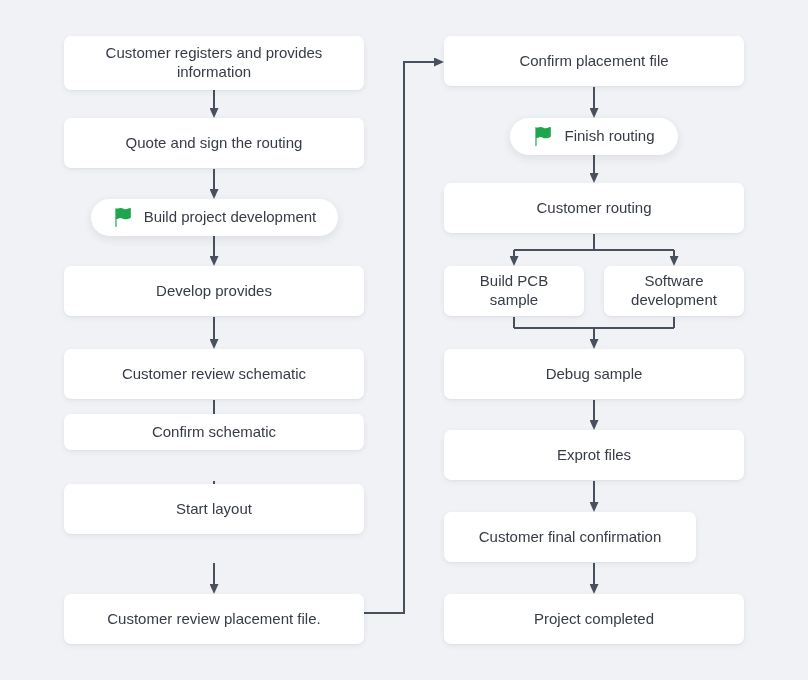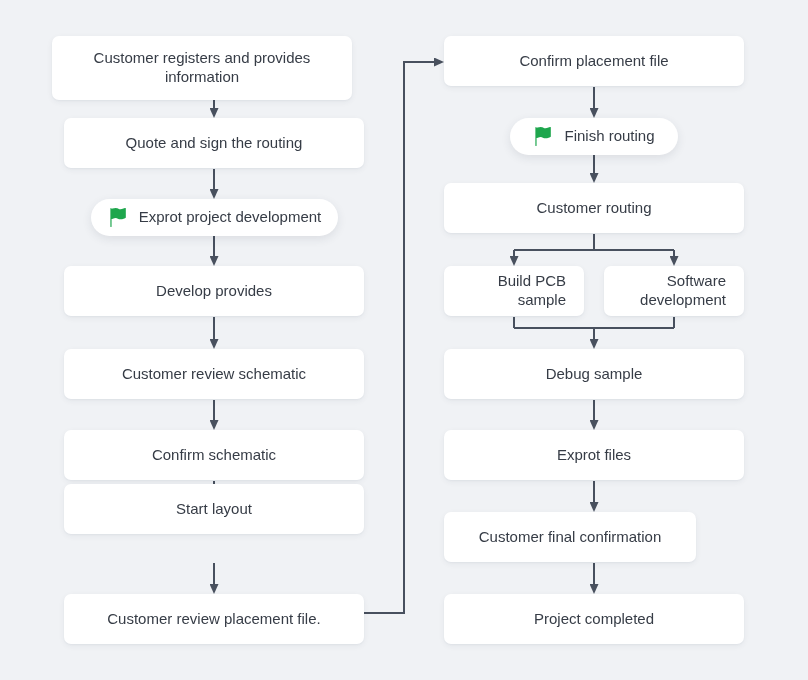--- a/index.html
+++ b/index.html
@@ -48,21 +48,20 @@
     text-align:center;
     border-radius:7px;
     box-shadow:0 2px 6px rgba(38,48,64,0.06),0 1px 2px rgba(38,48,64,0.04);
   }
   .node .label{
     display:block;
     padding:0 14px;
   }
   .node.small .label{
     padding:0 18px;
-    text-align:right;
   }
   .node.pill{
     border-radius:19px;
     gap:12px;
     box-shadow:0 3px 10px rgba(38,48,64,0.10);
   }
   .node.pill .label{
     padding:0;
   }
   .flag-icon{
@@ -109,46 +108,46 @@
 
     <path d="M514 317 V328"></path>
     <path d="M674 317 V328"></path>
     <path d="M514 328 H674"></path>
     <path d="M594 328 V344" marker-end="url(#arw)"></path>
     <path d="M594 400 V425" marker-end="url(#arw)"></path>
     <path d="M594 481 V507" marker-end="url(#arw)"></path>
     <path d="M594 563 V589" marker-end="url(#arw)"></path>
   </svg>
 
-  <div class="node" style="left:52px;top:36px;width:300px;height:64px">
+  <div class="node" style="left:64px;top:36px;width:300px;height:54px">
     <span class="label">Customer registers and provides information</span>
   </div>
 
   <div class="node" style="left:64px;top:118px;width:300px;height:50px">
     <span class="label">Quote and sign the routing</span>
   </div>
 
   <div class="node pill" style="left:91px;top:199px;width:247px;height:37px">
     <span class="flag-icon">
       <svg viewBox="0 0 16 16">
           <path d="M14.778.085A.5.5 0 0 1 15 .5V8a.5.5 0 0 1-.314.464L14.5 8l.186.464-.003.001-.006.003-.023.009a12.435 12.435 0 0 1-.397.15c-.264.095-.631.223-1.047.35-.816.252-1.879.523-2.71.523-.847 0-1.548-.28-2.158-.525l-.028-.01C7.68 8.71 7.14 8.5 6.5 8.5c-.7 0-1.638.23-2.437.477A19.626 19.626 0 0 0 3 9.342V15.5a.5.5 0 0 1-1 0V.5a.5.5 0 0 1 1 0v.282c.226-.079.496-.17.79-.26C4.606.272 5.67 0 6.5 0c.84 0 1.524.277 2.121.519l.043.018C9.286.788 9.828 1 10.5 1c.7 0 1.638-.23 2.437-.477a19.587 19.587 0 0 0 1.349-.476l.019-.007.004-.002h.001A.5.5 0 0 1 14.778.085z"></path>
         </svg>
     </span>
-    <span class="label">Exprot project development</span>
+    <span class="label">Build project development</span>
   </div>
 
   <div class="node" style="left:64px;top:266px;width:300px;height:50px">
     <span class="label">Develop provides</span>
   </div>
 
   <div class="node" style="left:64px;top:349px;width:300px;height:50px">
     <span class="label">Customer review schematic</span>
   </div>
 
-  <div class="node" style="left:64px;top:430px;width:300px;height:50px">
+  <div class="node" style="left:64px;top:414px;width:300px;height:36px">
     <span class="label">Confirm schematic</span>
   </div>
 
   <div class="node" style="left:64px;top:484px;width:300px;height:50px">
     <span class="label">Start layout</span>
   </div>
 
   <div class="node" style="left:64px;top:594px;width:300px;height:50px">
     <span class="label">Customer review placement file.</span>
   </div>

